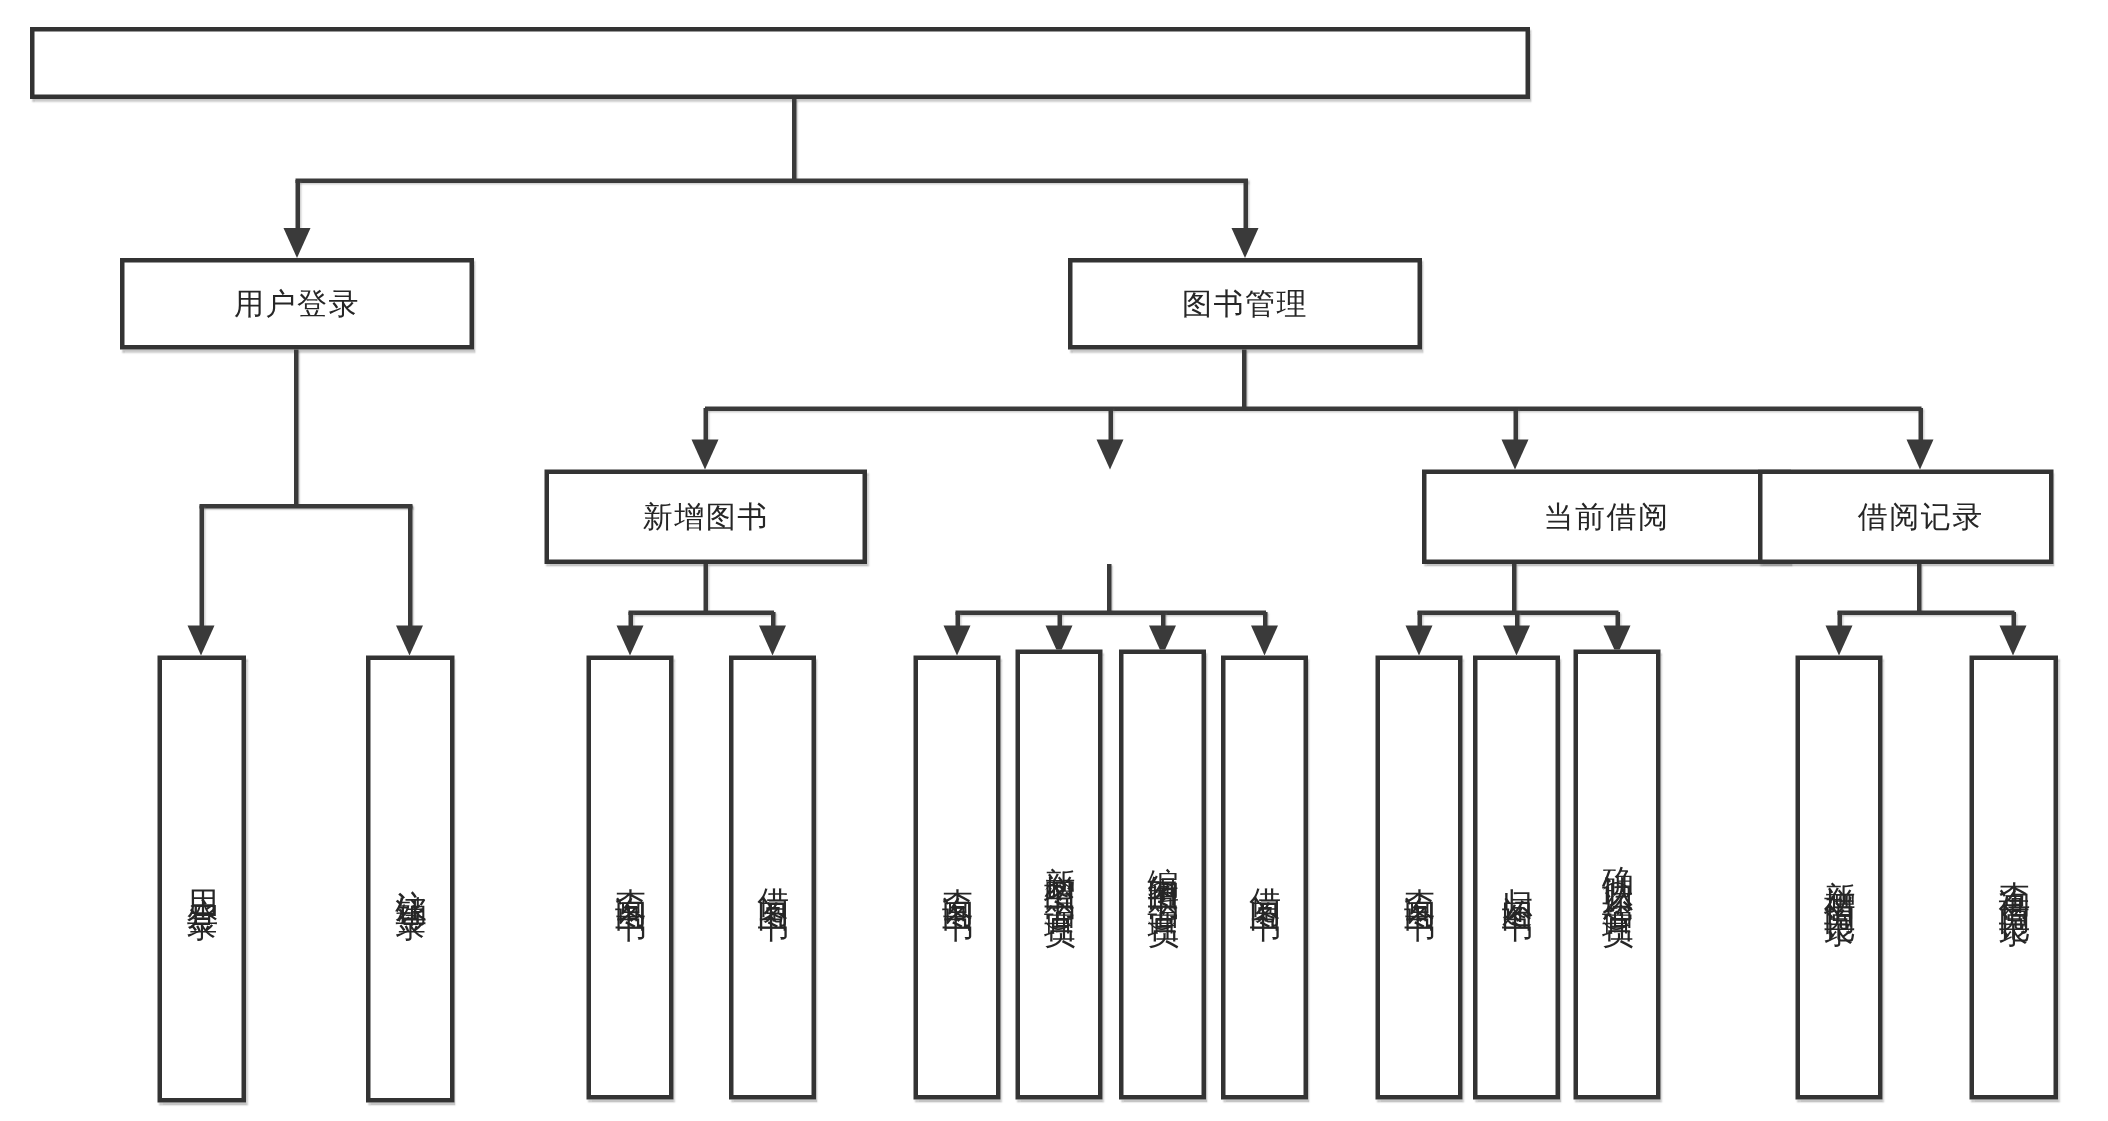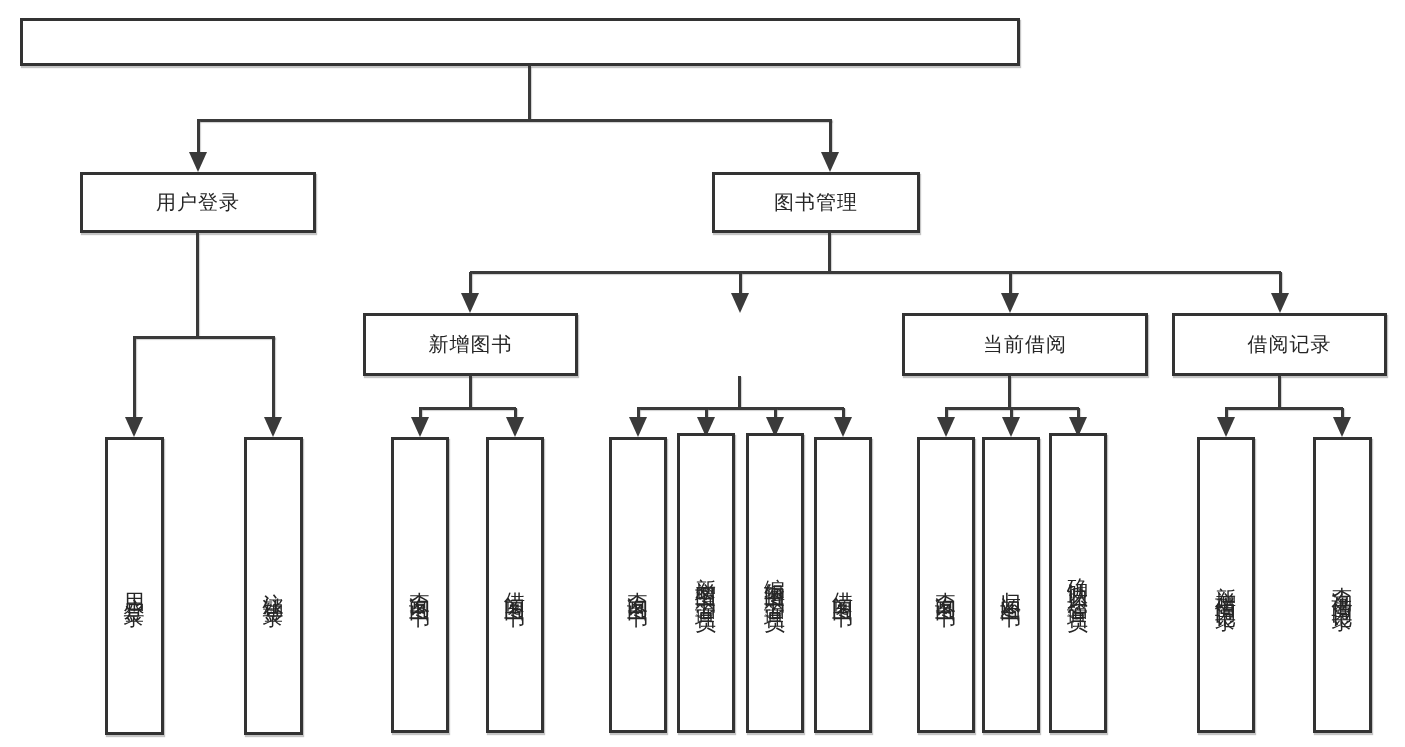--- a/index.html
+++ b/index.html
@@ -58,21 +58,21 @@
   <div class="vline" style="left:528px;top:66px;height:54px;"></div>
   <div class="hline" style="left:197px;top:119px;width:635px;"></div>
   <div class="vline" style="left:197px;top:120px;height:34px;"></div>
   <div class="vline" style="left:829px;top:120px;height:34px;"></div>
   <div class="arrow" style="left:189px;top:152px;"></div>
   <div class="arrow" style="left:821px;top:152px;"></div>
 
   <div class="box" style="left:80px;top:172px;width:236px;height:61px;">
     <span class="hlabel">用户登录</span>
   </div>
-  <div class="box" style="left:712px;top:172px;width:208px;height:61px;">
+  <div class="box" style="left:712px;top:172px;width:236px;height:61px;">
     <span class="hlabel">图书管理</span>
   </div>
 
   <div class="vline" style="left:196px;top:233px;height:104px;"></div>
   <div class="hline" style="left:133px;top:336px;width:142px;"></div>
   <div class="vline" style="left:133px;top:337px;height:82px;"></div>
   <div class="vline" style="left:272px;top:337px;height:82px;"></div>
   <div class="arrow" style="left:125px;top:417px;"></div>
   <div class="arrow" style="left:264px;top:417px;"></div>
 
@@ -83,24 +83,24 @@
   <div class="vline" style="left:1009px;top:272px;height:23px;"></div>
   <div class="vline" style="left:1279px;top:272px;height:23px;"></div>
   <div class="arrow" style="left:461px;top:293px;"></div>
   <div class="arrow" style="left:731px;top:293px;"></div>
   <div class="arrow" style="left:1001px;top:293px;"></div>
   <div class="arrow" style="left:1271px;top:293px;"></div>
 
   <div class="box" style="left:363px;top:313px;width:215px;height:63px;">
     <span class="hlabel">新增图书</span>
   </div>
-  <div class="box" style="left:902px;top:313px;width:246px;height:63px;">
+  <div class="box" style="left:948px;top:313px;width:246px;height:63px;">
     <span class="hlabel">当前借阅</span>
   </div>
-  <div class="box" style="left:1172px;top:313px;width:215px;height:63px;padding-left:20px;">
+  <div class="box" style="left:1172px;top:313px;width:197px;height:63px;padding-left:20px;">
     <span class="hlabel">借阅记录</span>
   </div>
 
   <div class="vline" style="left:469px;top:376px;height:32px;"></div>
   <div class="hline" style="left:419px;top:407px;width:97px;"></div>
   <div class="vline" style="left:419px;top:408px;height:12px;"></div>
   <div class="vline" style="left:514px;top:408px;height:12px;"></div>
   <div class="arrow" style="left:411px;top:417px;"></div>
   <div class="arrow" style="left:506px;top:417px;"></div>
 

